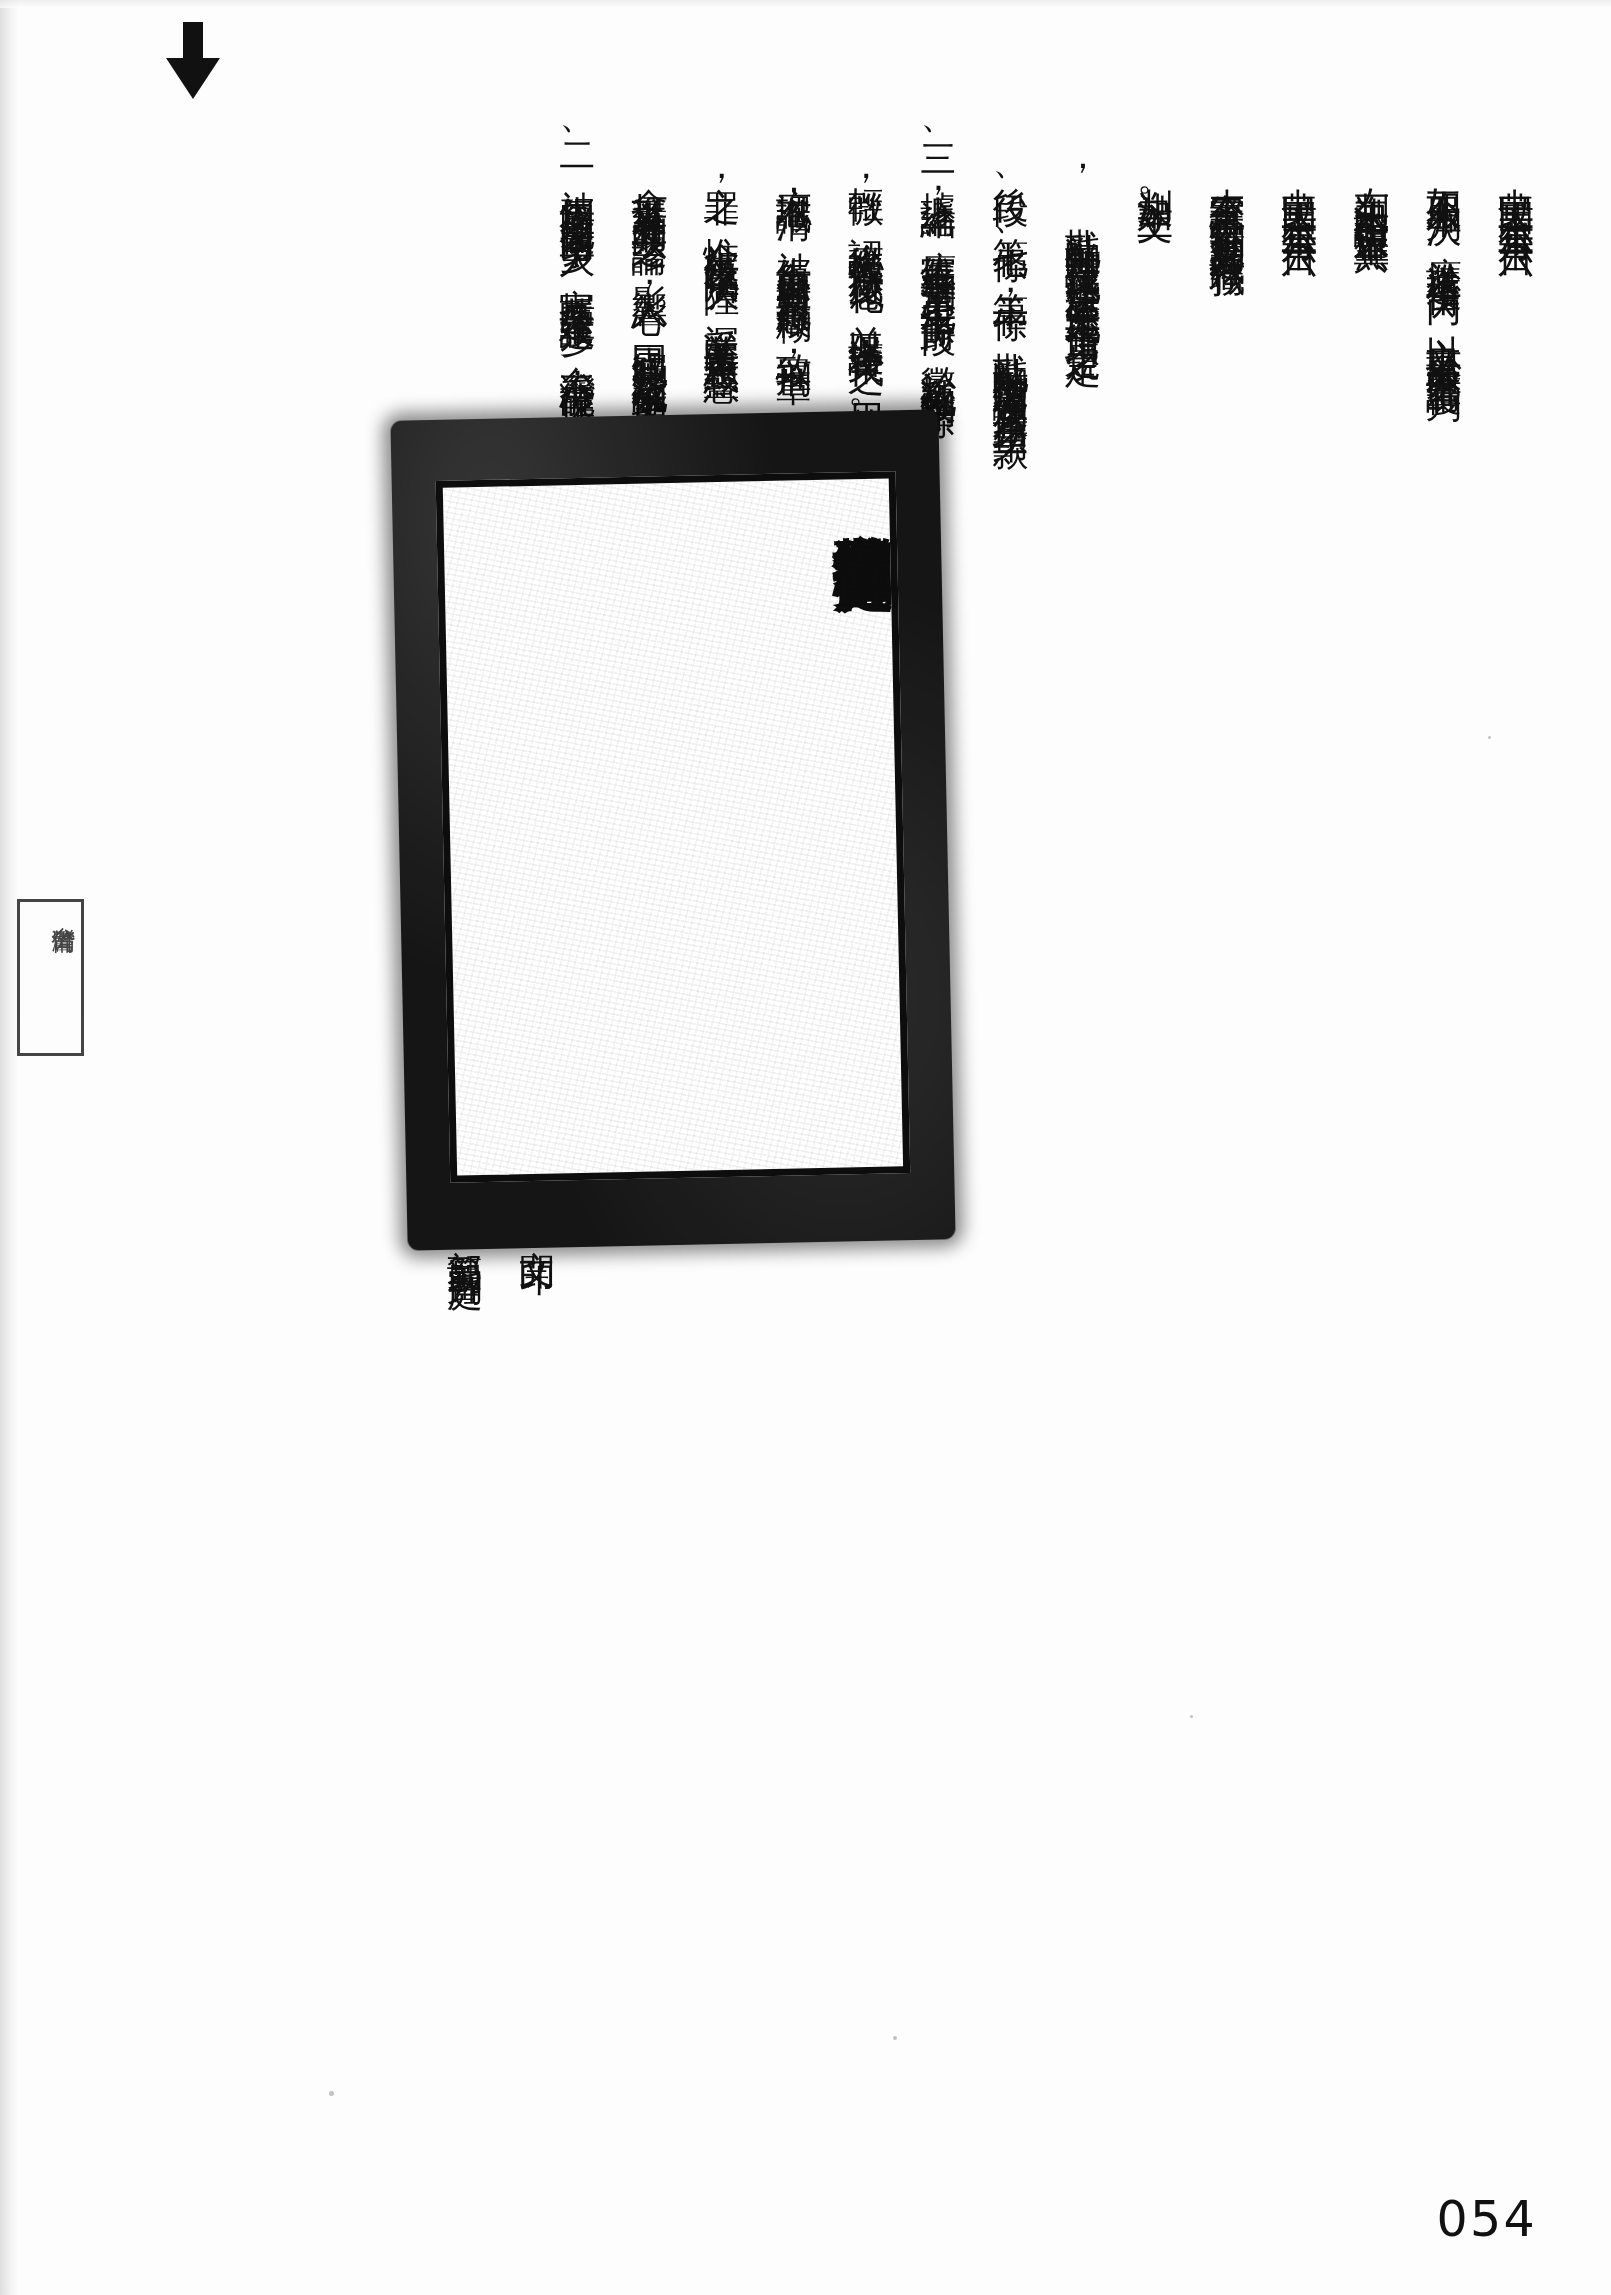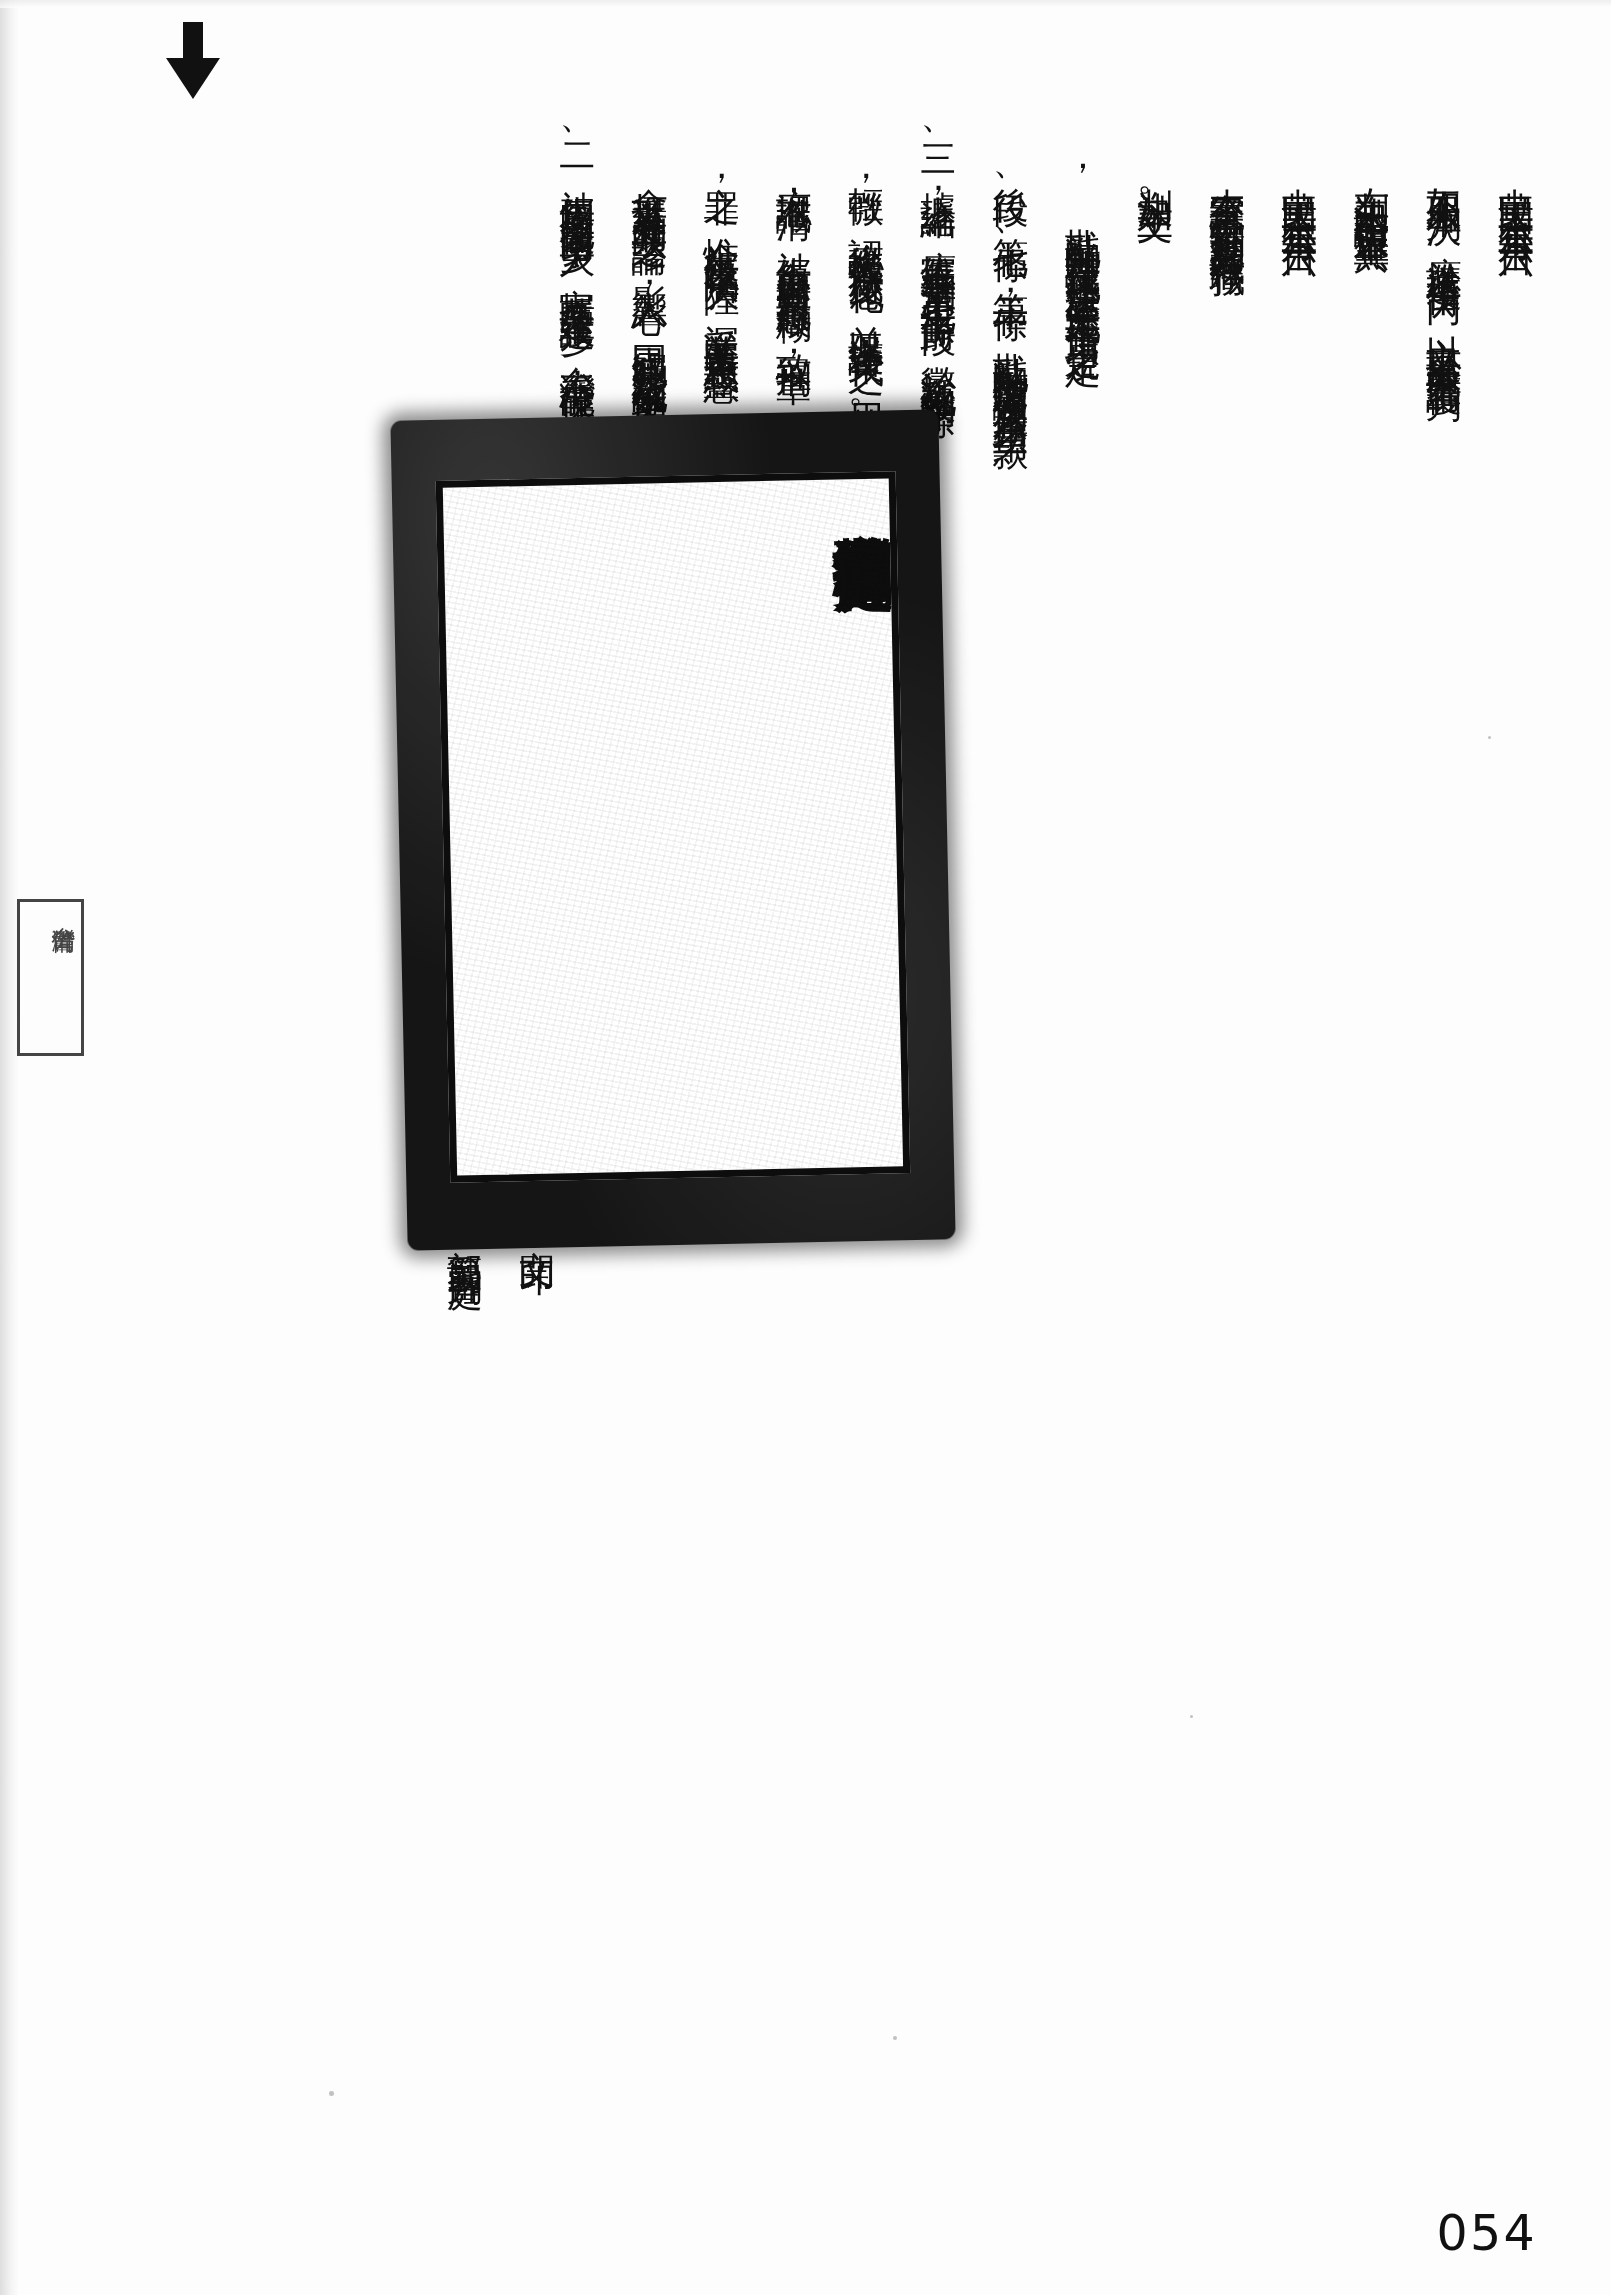--- a/index.html
+++ b/index.html
@@ -172,21 +172,21 @@
     top: 1222px;
     display: flex;
     flex-direction: row;
   }
   .sign-cols .col { height: auto; font-size: 36px; }
 
   
   .page-number {
     position: absolute;
     right: 75px;
-    bottom: 33px;
+    bottom: 47px;
     font-family: "DejaVu Sans", "Liberation Sans", sans-serif;
     font-size: 49px;
     letter-spacing: 2.3px;
     color: #111;
   }
 
   
   .speck { position: absolute; background: #9a9a9a; border-radius: 50%; opacity:.6; }
 </style>
 </head>

